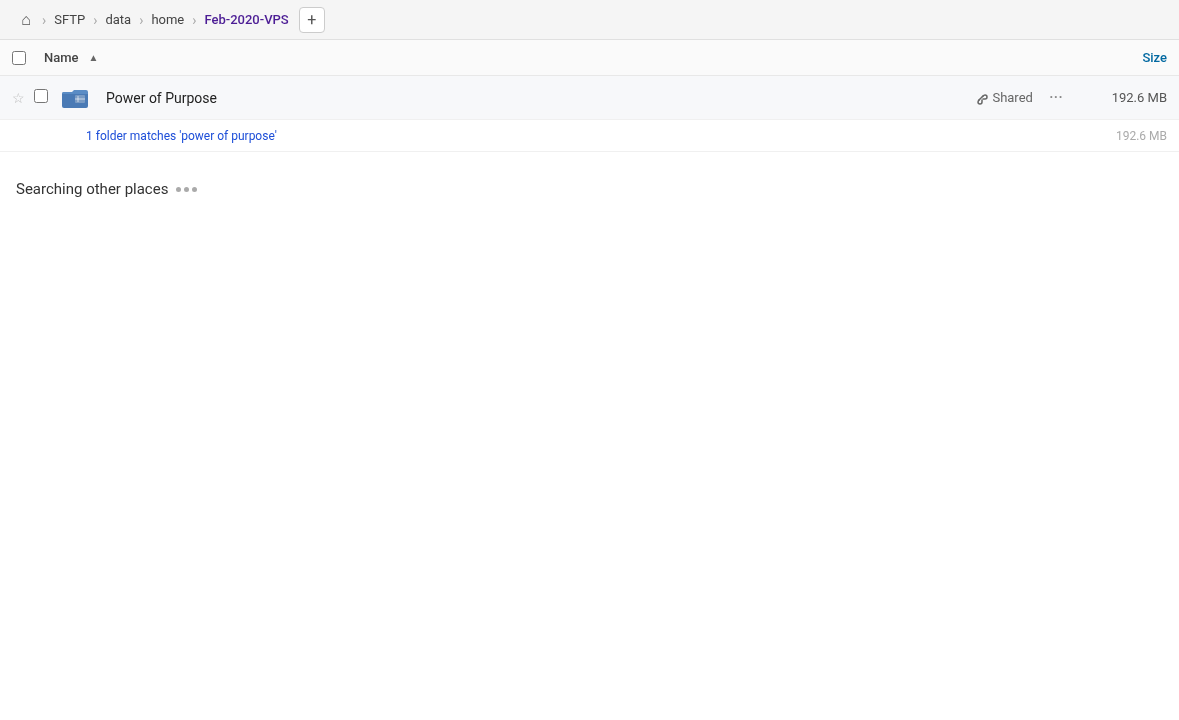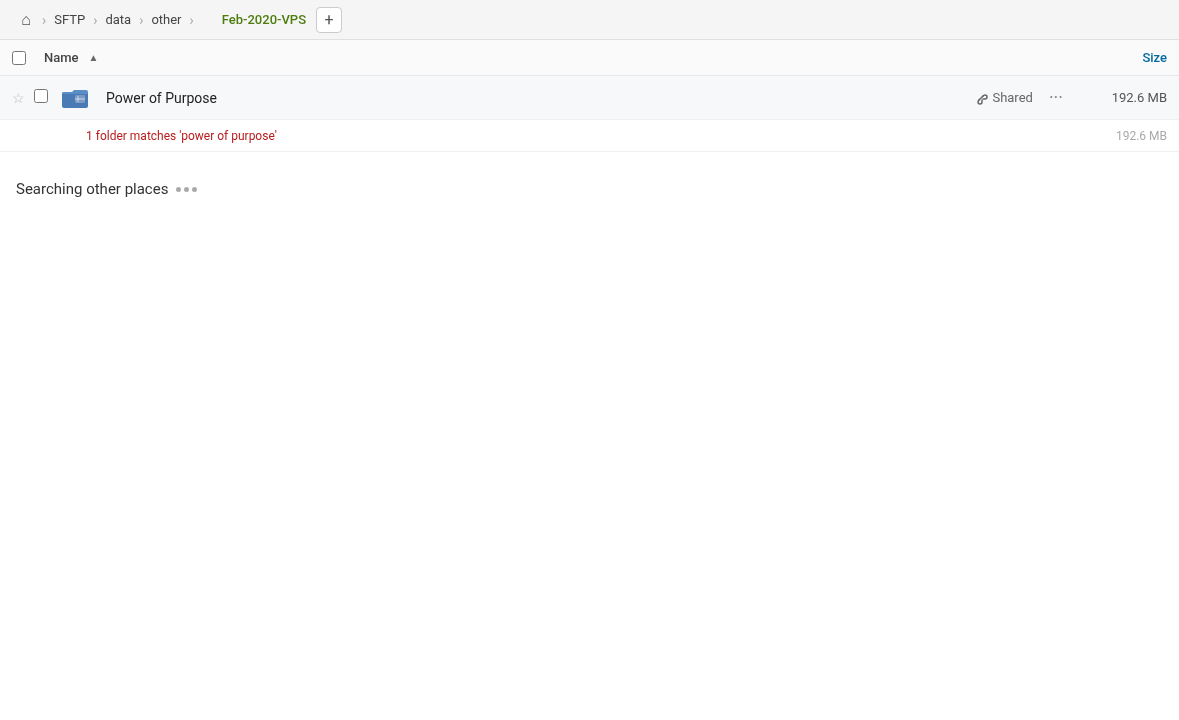--- a/index.html
+++ b/index.html
@@ -48,22 +48,21 @@
     .breadcrumb-item {
       padding: 4px 6px;
       color: #444;
       cursor: pointer;
       border-radius: 3px;
       font-size: 13px;
     }
 
     .breadcrumb-item.active {
       font-weight: 500;
-      color: #4d7c0f;
-      margin-left: 20px;
+      color: #4c1d95;
     }
 
     .breadcrumb-add {
       display: flex;
       align-items: center;
       justify-content: center;
       width: 26px;
       height: 26px;
       border: 1px solid #ccc;
       border-radius: 4px;
@@ -194,21 +193,21 @@
       display: flex;
       align-items: center;
       padding: 0 12px 0 86px;
       height: 32px;
       border-bottom: 1px solid #f0f0f0;
     }
 
     .match-info-text {
       flex: 1;
       font-size: 12px;
-      color: #b91c1c;
+      color: #1d4ed8;
     }
 
     .match-info-size {
       width: 100px;
       text-align: right;
       font-size: 12px;
       color: #aaa;
     }
 
     
@@ -258,21 +257,21 @@
 </head>
 <body>
 
 <div class="breadcrumb-bar">
   <div class="breadcrumb-home">⌂</div>
   <span class="breadcrumb-separator">›</span>
   <div class="breadcrumb-item">SFTP</div>
   <span class="breadcrumb-separator">›</span>
   <div class="breadcrumb-item">data</div>
   <span class="breadcrumb-separator">›</span>
-  <div class="breadcrumb-item">other</div>
+  <div class="breadcrumb-item">home</div>
   <span class="breadcrumb-separator">›</span>
   <div class="breadcrumb-item active">Feb-2020-VPS</div>
   <div class="breadcrumb-add">+</div>
 </div>
 
 <div class="column-headers">
   <div class="col-checkbox">
     <input type="checkbox" style="">
   </div>
   <div class="col-name">

